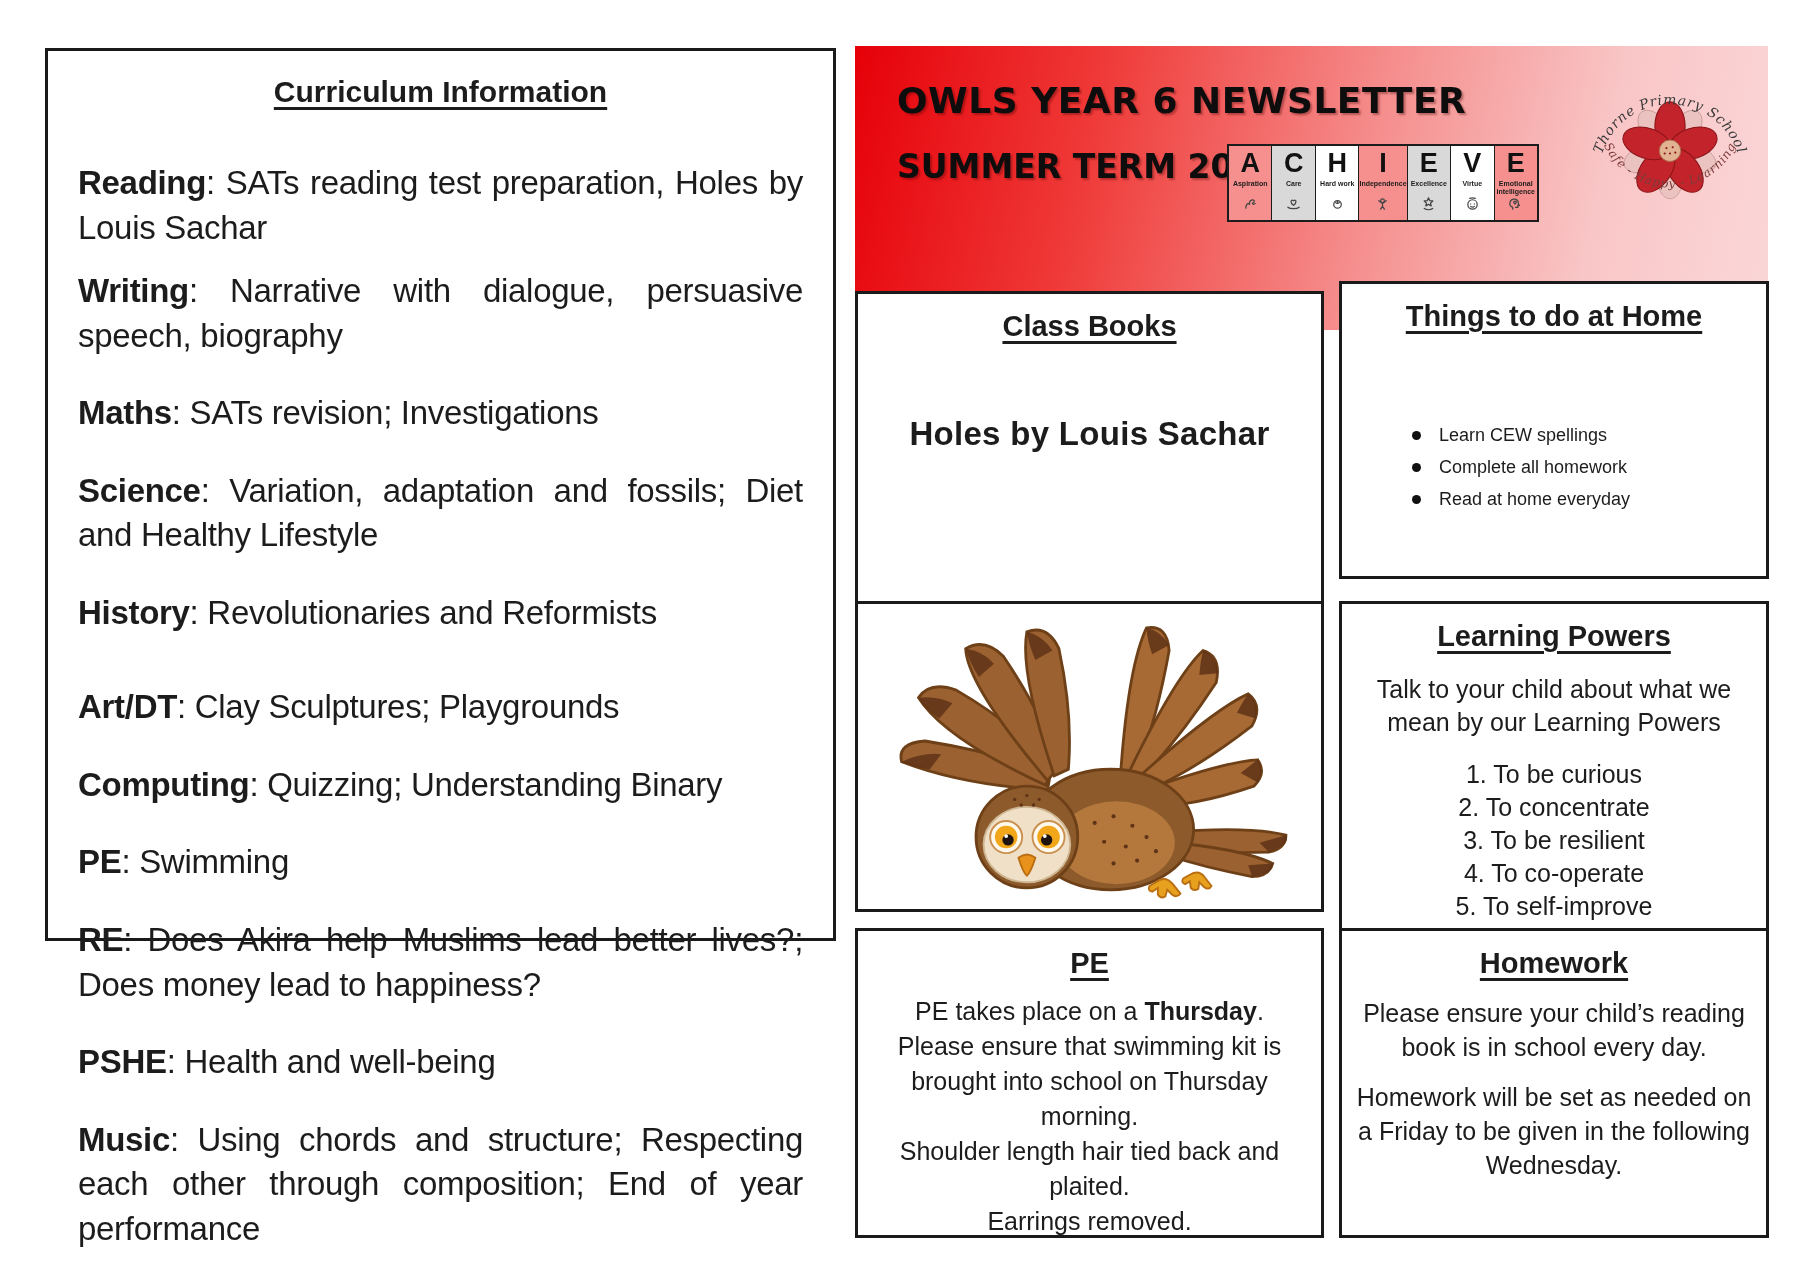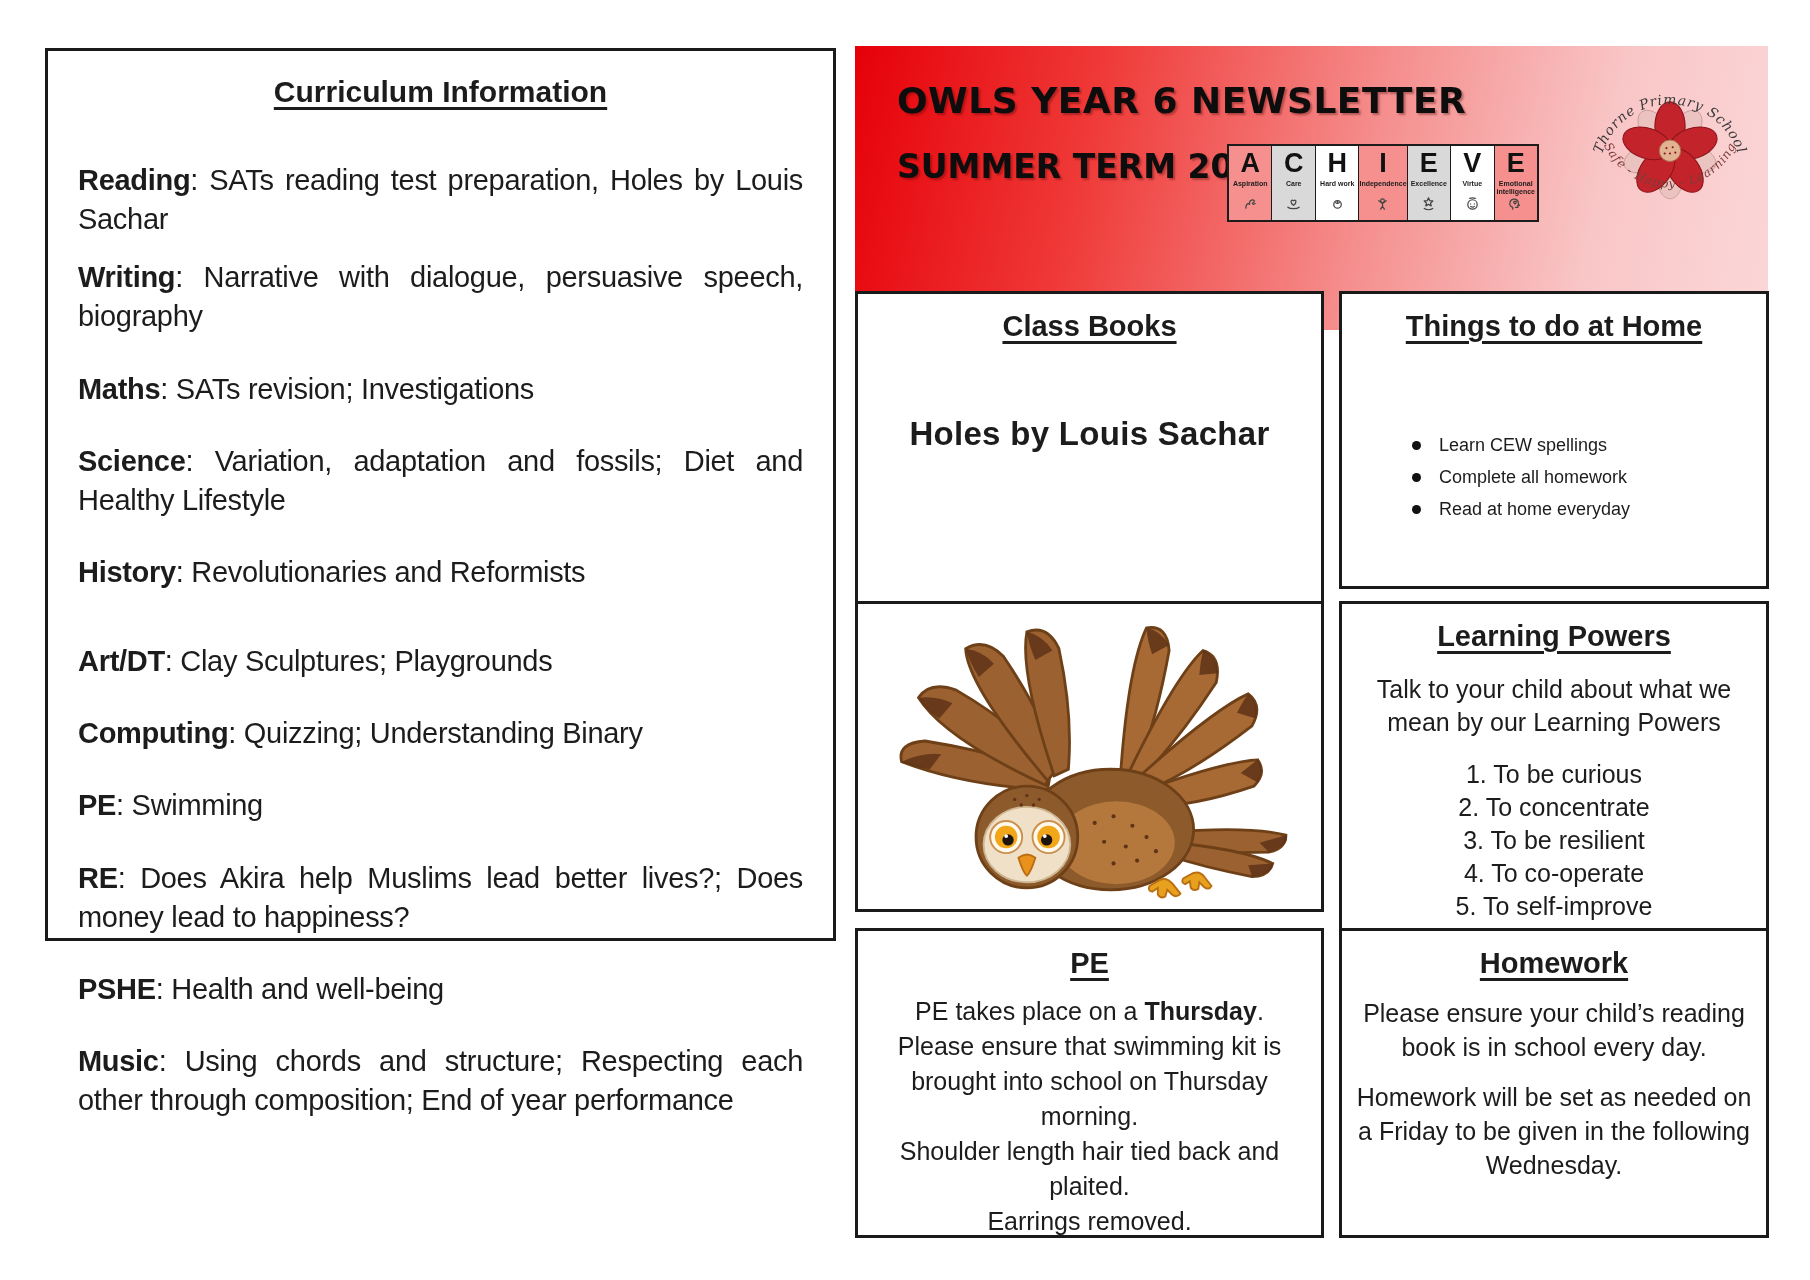--- a/index.html
+++ b/index.html
@@ -4,21 +4,21 @@
 <style>
   html,body{margin:0;padding:0;background:#ffffff;}
   .page{position:relative;width:1810px;height:1280px;background:#ffffff;
         font-family:"Liberation Sans",sans-serif;color:#1c1c1c;overflow:hidden;}
 
   
   .left-panel{position:absolute;left:45px;top:48px;width:791px;height:893px;
               border:3px solid #1a1a1a;box-sizing:border-box;padding:14px 30px;background:#fff;}
   .curriculum-title{font-size:30px;font-weight:bold;text-align:center;margin:10px 0 52px 0;
                     text-decoration:underline;text-decoration-thickness:2.5px;text-underline-offset:5px;}
-  .entry{font-size:29px;letter-spacing:-0.3px;line-height:1.35;text-align:justify;margin:4px 0 33px 0;}
+  .entry{font-size:33px;letter-spacing:-0.3px;line-height:1.35;text-align:justify;margin:4px 0 33px 0;}
   .entry b{font-weight:bold;}
   .entry.gap-sm{margin-bottom:19px;}
   .entry.gap-lg{margin-bottom:50px;}
 
   
   .header{position:absolute;left:855px;top:46px;width:913px;height:284px;
           background:linear-gradient(102deg,#e60008 0%,#ef3a38 26%,#f58f8e 56%,#f9c6c7 80%,#fbd7d8 100%);}
   .header-titles{position:absolute;left:42px;top:34px;font-family:"DejaVu Sans",sans-serif;}
   .hdr-line1{font-size:36px;font-weight:bold;letter-spacing:0.5px;color:#0d0d0d;
              text-shadow:2px 2px 2px rgba(70,0,0,0.35);}
@@ -39,21 +39,21 @@
   .logo{position:absolute;left:726px;top:14px;width:178px;height:178px;}
 
   
   .box{position:absolute;border:3px solid #1a1a1a;box-sizing:border-box;background:#fff;text-align:center;}
   .box h3{font-size:29px;font-weight:bold;margin:16px 0 0 0;
           text-decoration:underline;text-decoration-thickness:2.5px;text-underline-offset:5px;}
 
   .class-books{left:855px;top:291px;width:469px;height:376px;}
   .book-title{font-size:33px;font-weight:bold;margin-top:72px;letter-spacing:0.3px;}
 
-  .things{left:1339px;top:291px;width:430px;height:298px;}
+  .things{left:1339px;top:281px;width:430px;height:298px;}
   .things-list{margin-top:92px;text-align:left;padding-left:70px;}
   .bullet-row{display:flex;align-items:center;gap:18px;margin-bottom:11px;font-size:18px;}
   .dot{width:9px;height:9px;border-radius:50%;background:#111;flex:none;}
 
   .owl-box{left:855px;top:601px;width:469px;height:311px;display:flex;align-items:center;justify-content:center;}
   .owl-box svg{width:452px;height:292px;}
 
   .learning{left:1339px;top:601px;width:430px;height:333px;}
   .lp-intro{font-size:25px;line-height:1.3;margin-top:20px;padding:0 16px;}
   .lp-list{margin-top:20px;}

